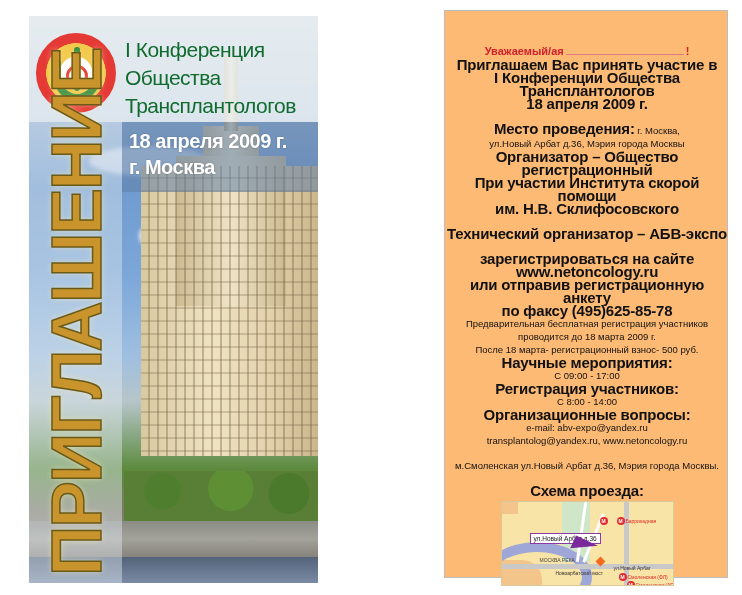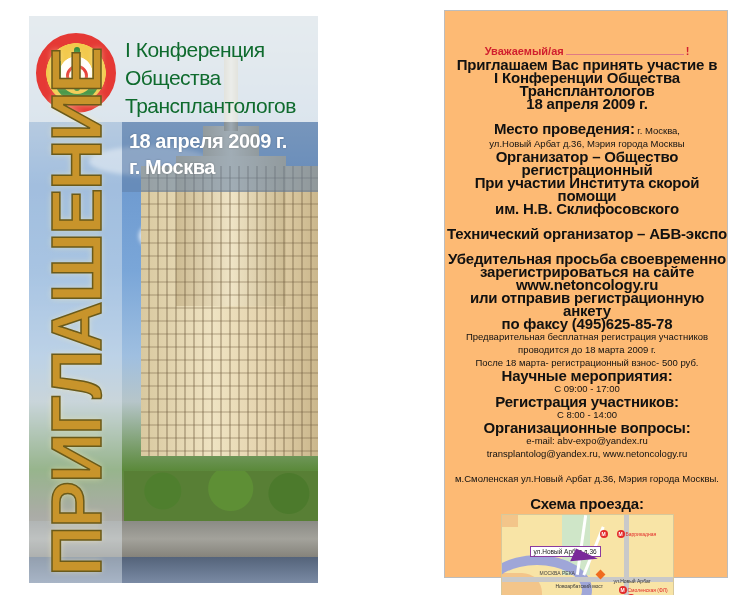--- a/index.html
+++ b/index.html
@@ -162,21 +162,20 @@
     <div class="n"><span class="b">Место проведения:</span><span> г. Москва,</span></div>
     <div class="n">ул.Новый Арбат д.36, Мэрия города Москвы</div>
     <div class="b">Организатор – Общество регистрационный</div>
     <div class="b">При участии Института скорой помощи</div>
     <div class="b">им. Н.В. Склифосовского</div>
 
     <div class="gap"></div>
     <div class="b">Технический организатор – АБВ-экспо</div>
 
     <div class="gap"></div>
-    <div class="b">Убедительная просьба своевременно</div>
     <div class="b">зарегистрироваться на сайте www.netoncology.ru</div>
     <div class="b">или отправив регистрационную анкету</div>
     <div class="b">по факсу (495)625-85-78</div>
     <div class="n">Предварительная бесплатная регистрация участников</div>
     <div class="n">проводится до 18 марта 2009 г.</div>
     <div class="n">После 18 марта- регистрационный взнос- 500 руб.</div>
 
     <div class="b">Научные мероприятия:</div>
     <div class="n">С 09:00 - 17:00</div>
     <div class="b">Регистрация участников:</div>

